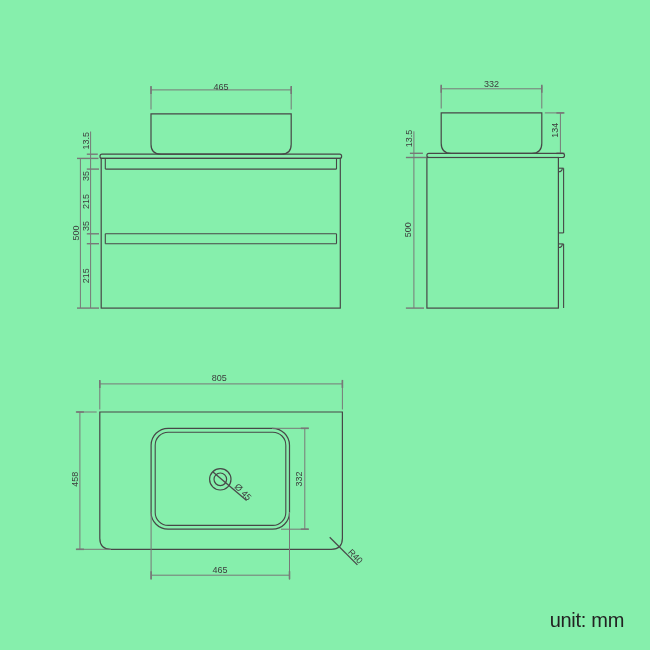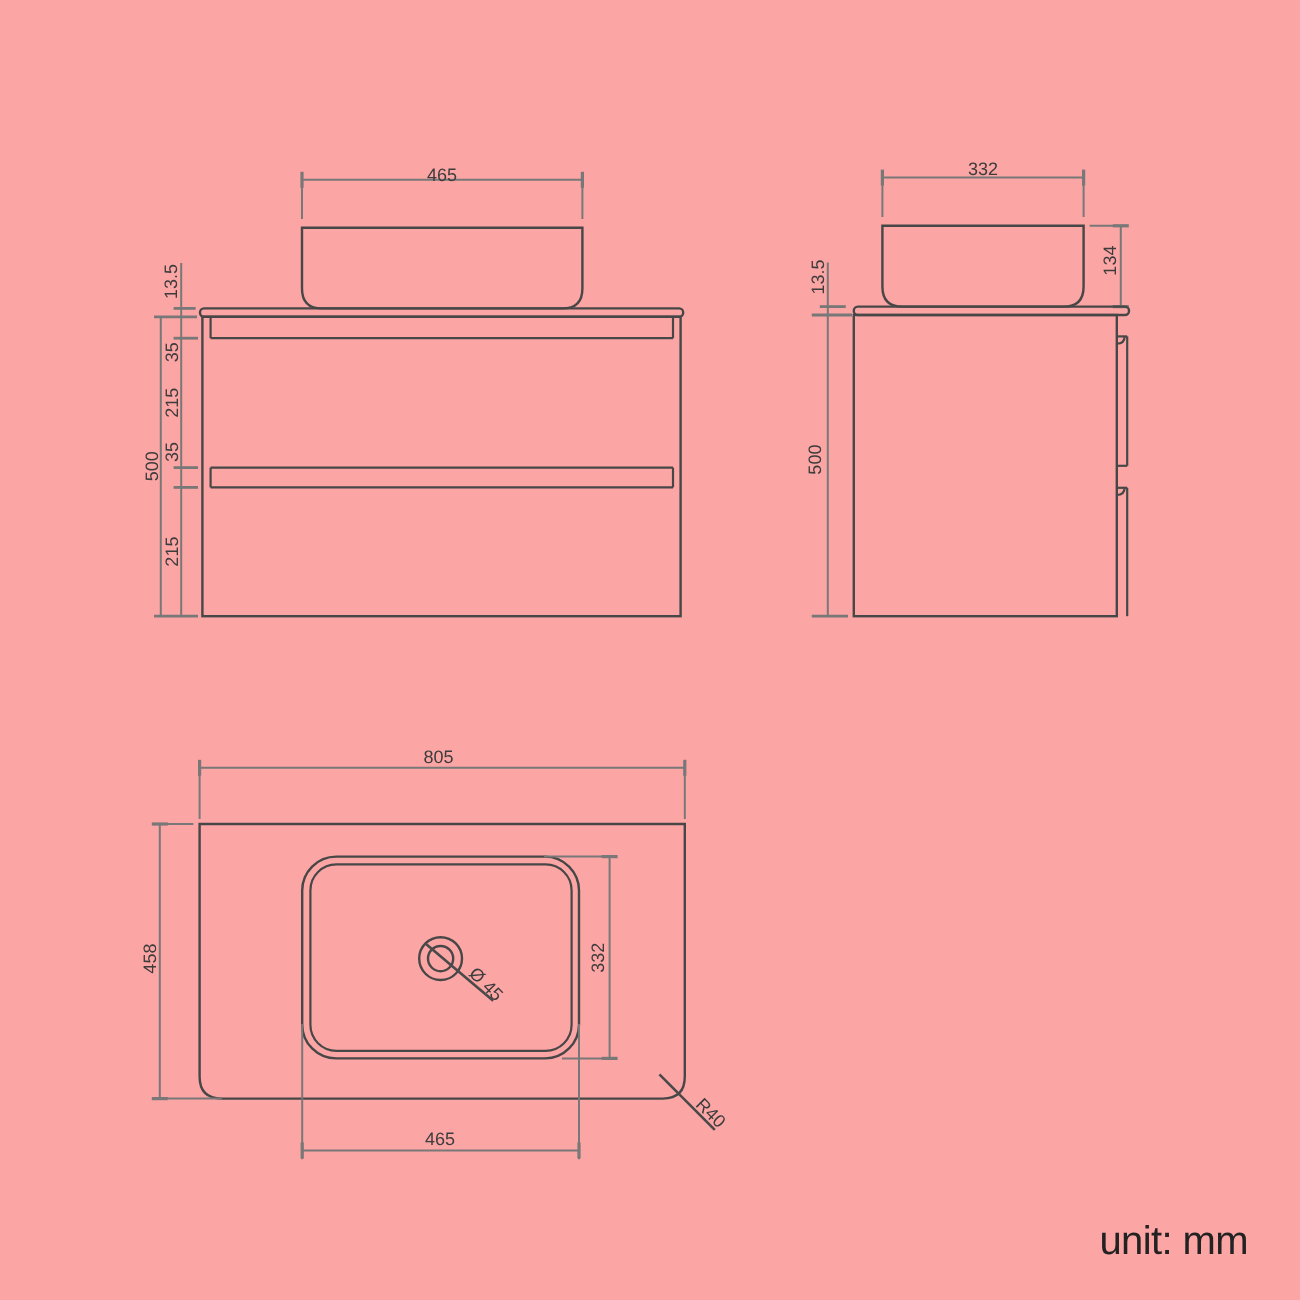--- a/index.html
+++ b/index.html
@@ -1,16 +1,16 @@
 <!DOCTYPE html>
 <html><head>
 <meta charset="utf-8">
 <style>
   html,body{margin:0;padding:0;background:#ffffff;}
-  .wrap{width:650px;height:650px;position:relative;background:#fca5a5;overflow:hidden;}
+  .wrap{width:650px;height:650px;position:relative;background:#86efac;overflow:hidden;}
   svg text{font-family:"Liberation Sans", sans-serif;}
 </style>
 </head>
 <body>
 <div class="wrap">
 <svg width="650" height="650" viewBox="0 0 650 650">
 <g fill="none" stroke-linecap="butt">
 
 <g stroke="#787878" stroke-width="1">
   <line x1="151" y1="86.9" x2="151" y2="109.5"></line>

